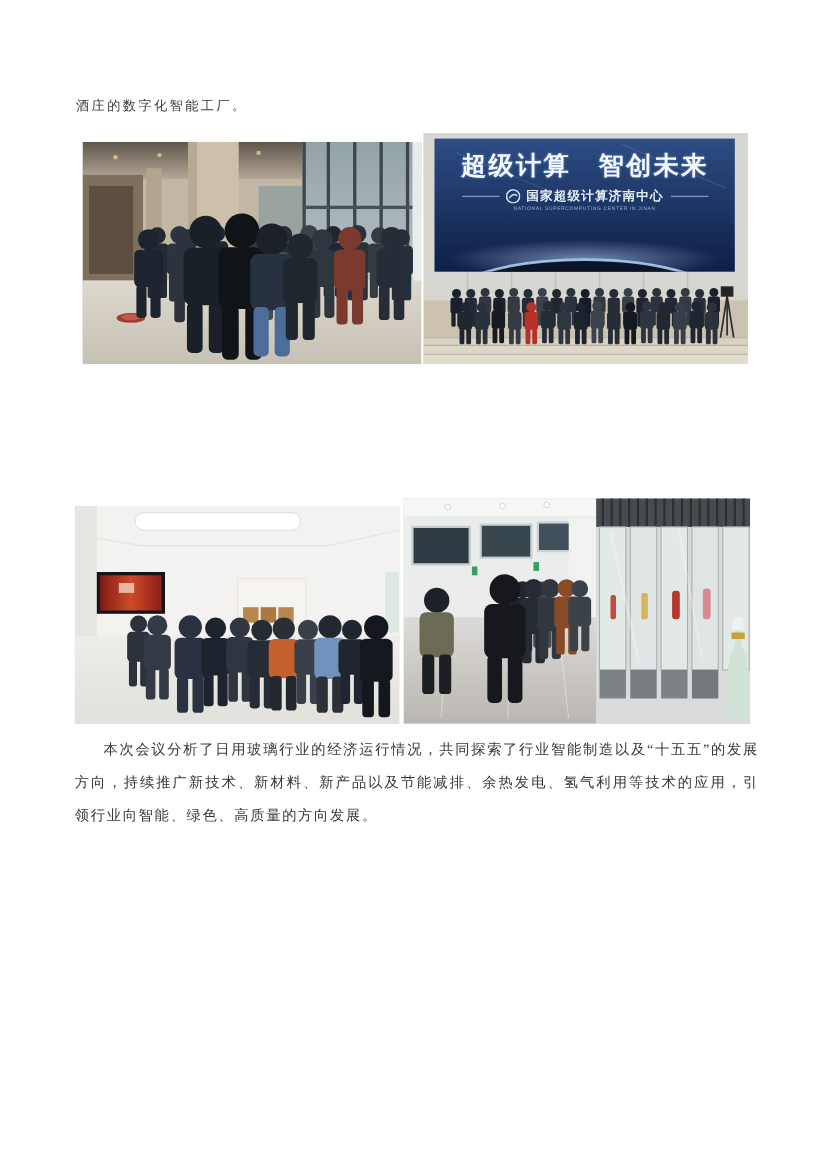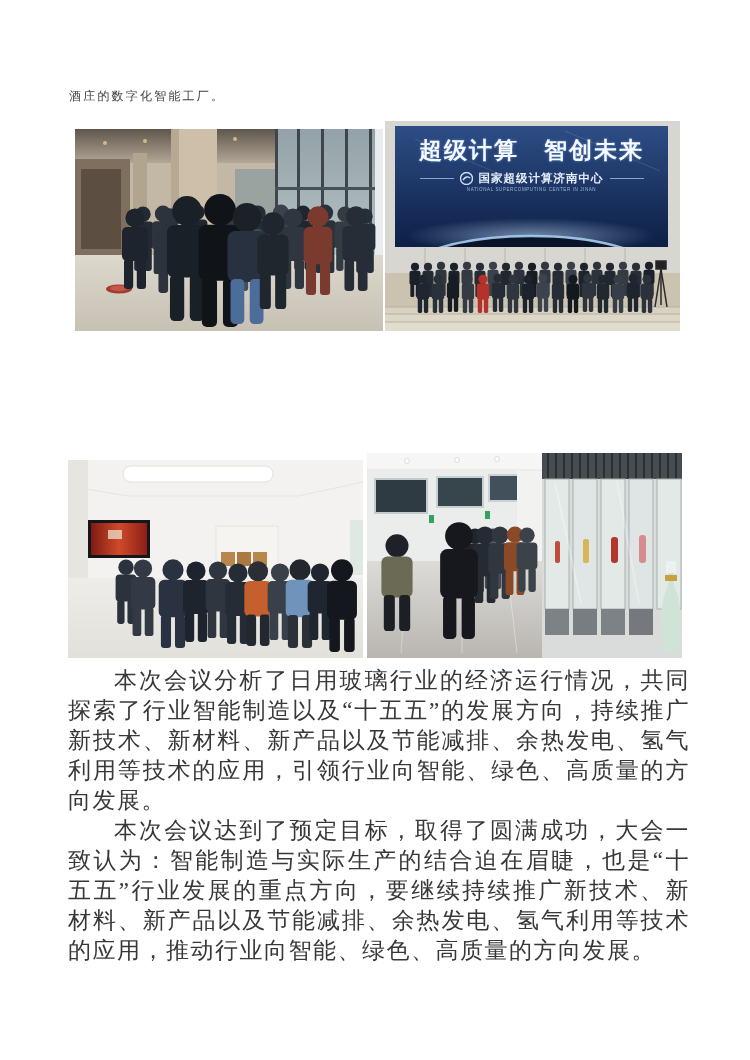--- a/index.html
+++ b/index.html
@@ -30,21 +30,21 @@
   }
   .banner-org-row{
     margin-top:5px;display:flex;align-items:center;justify-content:center;gap:6px;
   }
   .banner-org-row .hairline{display:inline-block;width:34px;height:1px;background:#8aa3d0;}
   .banner-org-name{font-size:11.5px;font-weight:bold;color:#e7eefb;letter-spacing:1px;white-space:nowrap;}
   .org-logo{display:inline-flex;width:13px;height:13px;}
   .banner-org-en{margin-top:1px;font-size:4.5px;color:#9db4da;letter-spacing:.6px;}
   .bodytext{
     position:absolute;left:68px;top:666px;width:622px;
-    font-size:23px;line-height:30px;letter-spacing:1.5px;
+    font-size:13px;line-height:30px;letter-spacing:1.5px;
     text-align:justify;color:#383838;
   }
   .bodytext p{margin:0;text-indent:2em;}
 </style>
 </head>
 <body>
 
 <svg width="0" height="0" style="position:absolute">
   <defs>
     <g id="prs">
@@ -384,16 +384,15 @@
           <rect x="298" y="122" width="12" height="6" fill="#c9a23f"></rect>
         </g>
         <line x1="188" y1="30" x2="214" y2="150" stroke="#ffffff" opacity=".3" stroke-width="2"></line>
         <line x1="250" y1="28" x2="272" y2="150" stroke="#ffffff" opacity=".25" stroke-width="2"></line>
       </g>
     </svg>
   </figure>
 
   <div class="bodytext">
     <p>本次会议分析了日用玻璃行业的经济运行情况，共同探索了行业智能制造以及“十五五”的发展方向，持续推广新技术、新材料、新产品以及节能减排、余热发电、氢气利用等技术的应用，引领行业向智能、绿色、高质量的方向发展。</p>
-    <p>本次会议达到了预定目标，取得了圆满成功，大会一致认为：智能制造与实际生产的结合迫在眉睫，也是“十五五”行业发展的重点方向，要继续持续推广新技术、新材料、新产品以及节能减排、余热发电、氢气利用等技术的应用，推动行业向智能、绿色、高质量的方向发展。</p>
   </div>
 
 </div>
 
 </body></html>

